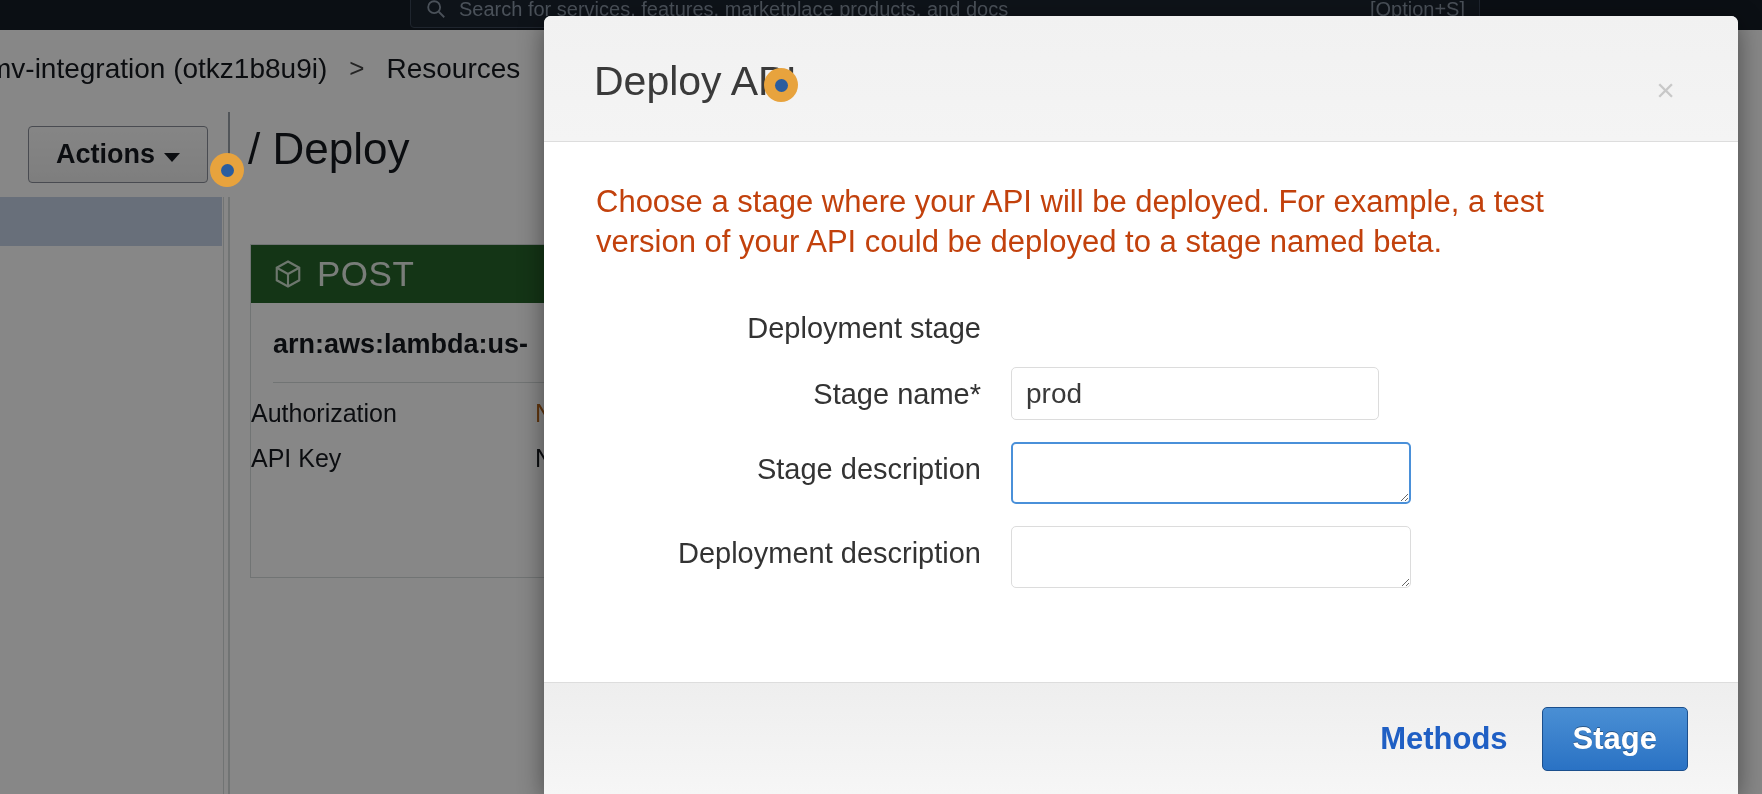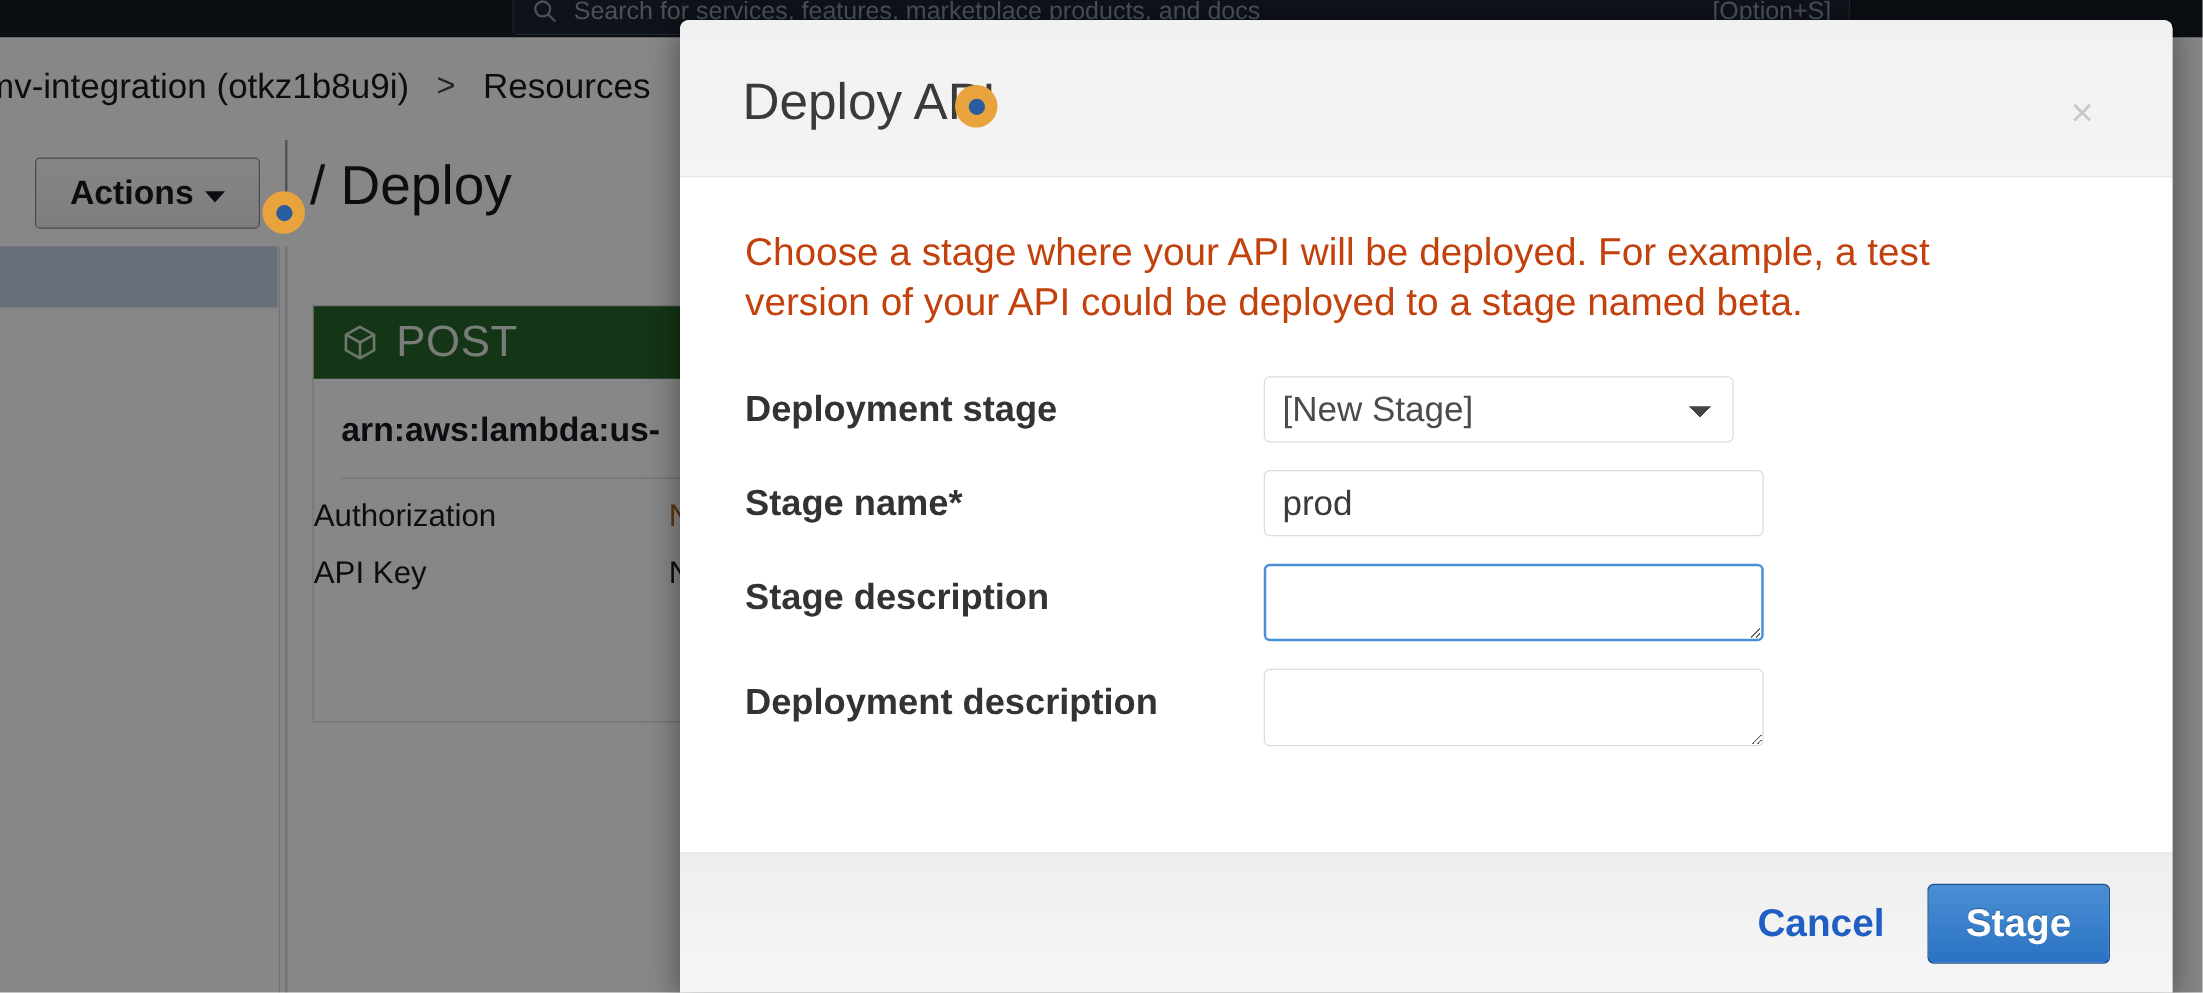--- a/index.html
+++ b/index.html
@@ -234,23 +234,23 @@
 
   .form {
     margin-top: 40px;
   }
   .form-row {
     display: flex; align-items: flex-start;
     margin-bottom: 22px;
   }
   .form-label {
     width: 415px;
-    text-align: left;
+    text-align: right;
     padding-right: 30px;
-    font-size: 29px; font-weight: bold; color: #333333;
+    font-size: 29px; font-weight: normal; color: #333333;
     padding-top: 11px;
     white-space: nowrap;
   }
   .form-control { flex: 0 0 auto; }
 
   select.stage-select {
     width: 376px; height: 53px;
     font-size: 28px; color: #4b4b4b;
     padding: 0 12px 0 14px;
     border: 1px solid #dcdcdc;
@@ -261,21 +261,21 @@
     background-image:
       linear-gradient(45deg, transparent 50%, #444 50%),
       linear-gradient(135deg, #444 50%, transparent 50%);
     background-position:
       calc(100% - 26px) 23px,
       calc(100% - 17px) 23px;
     background-size: 9px 9px, 9px 9px;
     background-repeat: no-repeat;
   }
   input.text-field {
-    width: 400px; height: 53px;
+    width: 368px; height: 53px;
     font-size: 28px; color: #3a3a3a;
     padding: 0 14px;
     border: 1px solid #dcdcdc;
     border-radius: 5px;
     background: #ffffff;
     font-family: "Liberation Sans", sans-serif;
   }
   textarea.area-field {
     width: 400px; height: 62px;
     font-size: 28px; color: #3a3a3a;
@@ -395,25 +395,20 @@
       <div class="modal-close">×</div>
     </div>
 
     <div class="modal-body">
       <div class="modal-intro">Choose a stage where your API will be deployed. For example, a test version of your API could be deployed to a stage named beta.</div>
 
       <div class="form">
 
         <div class="form-row">
           <div class="form-label">Deployment stage</div>
-          <div class="form-control">
-            <select class="stage-select">
-              <option>[New Stage]</option>
-            </select>
-          </div>
         </div>
 
         <div class="form-row">
           <div class="form-label">Stage name*</div>
           <div class="form-control">
             <input class="text-field" type="text" value="prod" style="">
           </div>
         </div>
 
         <div class="form-row">
@@ -427,19 +422,19 @@
           <div class="form-label">Deployment description</div>
           <div class="form-control">
             <textarea class="area-field" style=""></textarea>
           </div>
         </div>
 
       </div>
     </div>
 
     <div class="modal-footer">
-      <a class="cancel-link" href="#">Cancel</a>
+      <a class="cancel-link" href="#">Methods</a>
       <button class="deploy-button">Stage</button>
     </div>
 
   </div>
 
 </div>
 
 </body></html>

